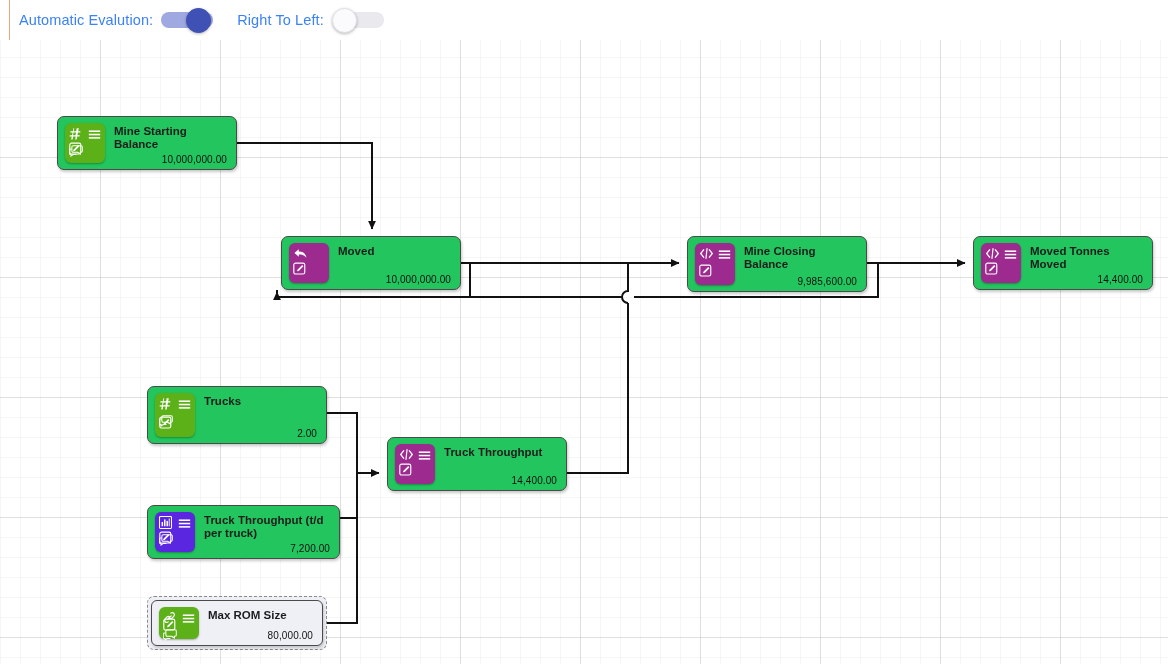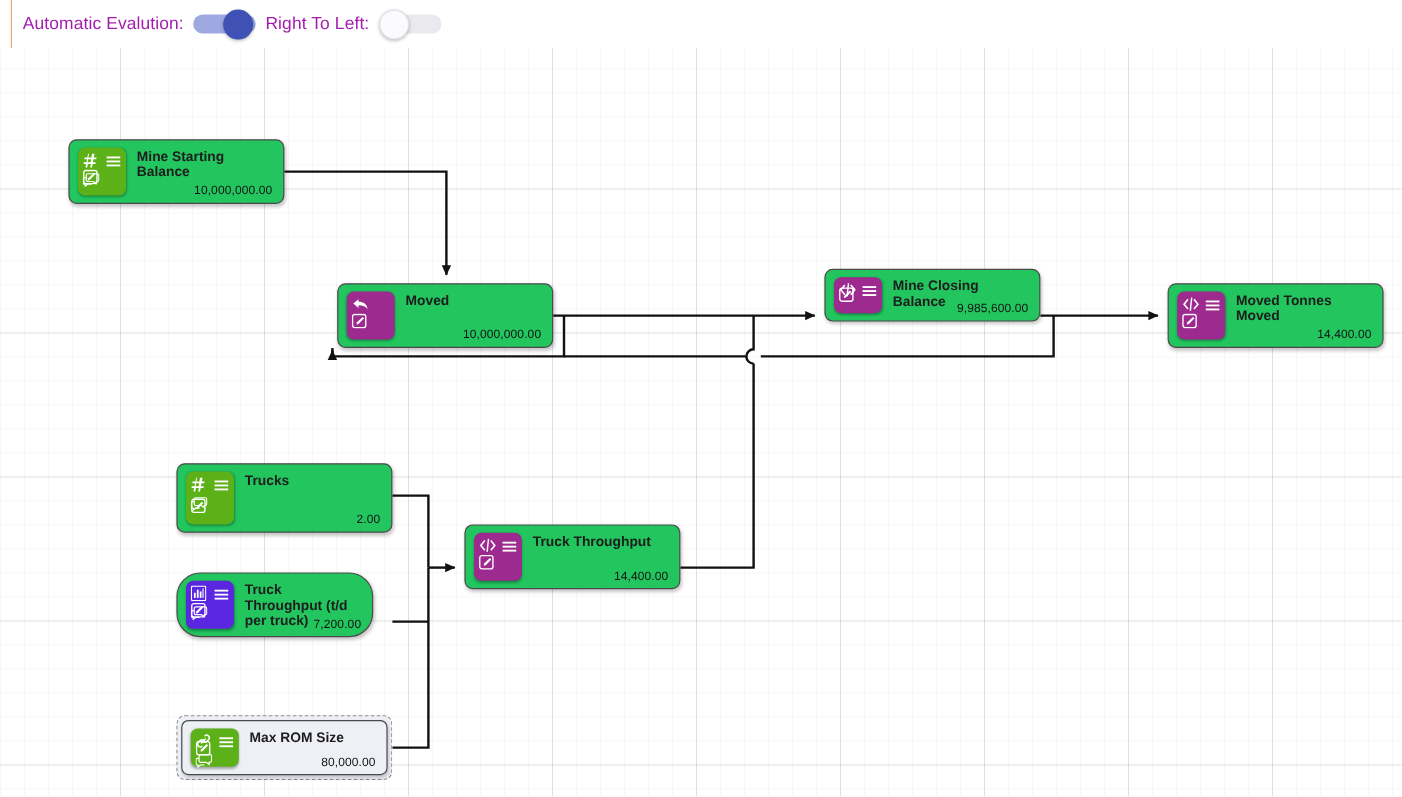--- a/index.html
+++ b/index.html
@@ -29,24 +29,24 @@
     align-items: center;
     box-sizing: border-box;
     padding-left: 9px;
   }
   .toggle-group {
     display: flex;
     align-items: center;
     height: 40px;
   }
   .toggle-group.first { border-left: 1px solid #e6a97c; padding-left: 9px; }
-  .toggle-group.second { margin-left: 4px; padding-left: 4px; }
+  .toggle-group.second { margin-left: 20px; padding-left: 4px; }
   .toggle-label {
     font-size: 14.5px;
-    color: #a21caf;
+    color: #3b82f6;
     letter-spacing: .1px;
     white-space: nowrap;
   }
   .switch {
     position: relative;
     width: 52px;
     height: 22px;
     margin-left: 8px;
     flex: 0 0 auto;
   }
@@ -260,21 +260,21 @@
               <rect x="1" y="1.3" width="13.5" height="13.5" rx="2.2" fill="none" stroke="#fff" stroke-width="1.4"></rect>
               <path d="M11.3 3.8 12.8 5.3 7.1 11 5 11.5 5.5 9.4z" fill="#fff"></path>
             </svg>
         </span>
       </div>
       <div class="node-title">Moved</div>
       <div class="node-value">10,000,000.00</div>
     </div>
   </div>
 
-  <div class="node" style="left:687px;top:224px;width:180px;height:44px;">
+  <div class="node" style="left:687px;top:236px;width:180px;height:56px;">
     <div class="node-inner">
       <div class="badge magenta">
         <span class="ic ic-type">
           <svg width="15" height="13" viewBox="0 0 18 14">
               <path d="M5.4 1.6 1 7l4.4 5.4 1.2-1L3.1 7l3.5-4.4zM12.6 1.6l-1.2 1L14.9 7l-3.5 4.4 1.2 1L17 7z" fill="#fff"></path>
               <path d="M10.4.6 9 .3 7.6 13.4l1.4.3z" fill="#fff"></path>
             </svg>
         </span>
         <span class="ic ic-menu">
           <svg width="13" height="13" viewBox="0 0 16 16">
@@ -377,21 +377,21 @@
               <rect x="1" y="1.3" width="13.5" height="13.5" rx="2.2" fill="none" stroke="#fff" stroke-width="1.4"></rect>
               <path d="M11.3 3.8 12.8 5.3 7.1 11 5 11.5 5.5 9.4z" fill="#fff"></path>
             </svg>
         </span>
       </div>
       <div class="node-title">Truck Throughput</div>
       <div class="node-value">14,400.00</div>
     </div>
   </div>
 
-  <div class="node" style="left:147px;top:477px;width:164px;height:54px;border-radius:20px;">
+  <div class="node" style="left:147px;top:505px;width:193px;height:54px;">
     <div class="node-inner">
       <div class="badge violet">
         <span class="ic ic-type">
           <svg width="13" height="13" viewBox="0 0 16 16">
               <rect x=".6" y=".6" width="14.8" height="14.8" rx="1.4" fill="none" stroke="#fff" stroke-width="1.3"></rect>
               <rect x="3.2" y="7.4" width="1.8" height="5.2" fill="#fff"></rect>
               <rect x="6.2" y="4.2" width="1.8" height="8.4" fill="#fff"></rect>
               <rect x="9.2" y="6" width="1.8" height="6.6" fill="#fff"></rect>
               <rect x="12" y="3" width="1.1" height="9.6" fill="#fff"></rect>
             </svg>

